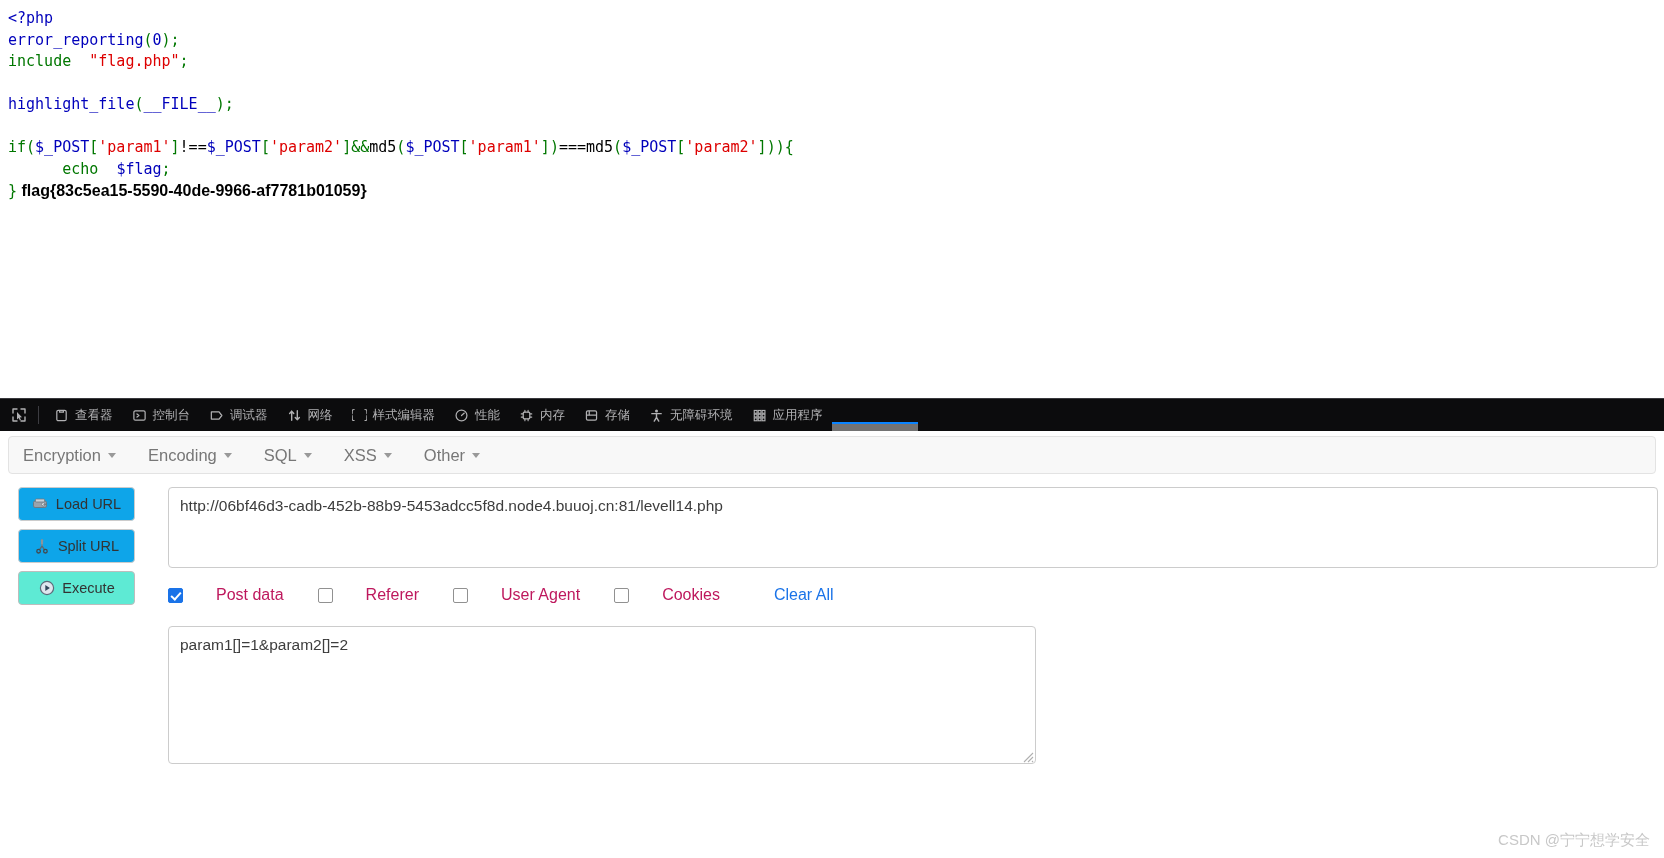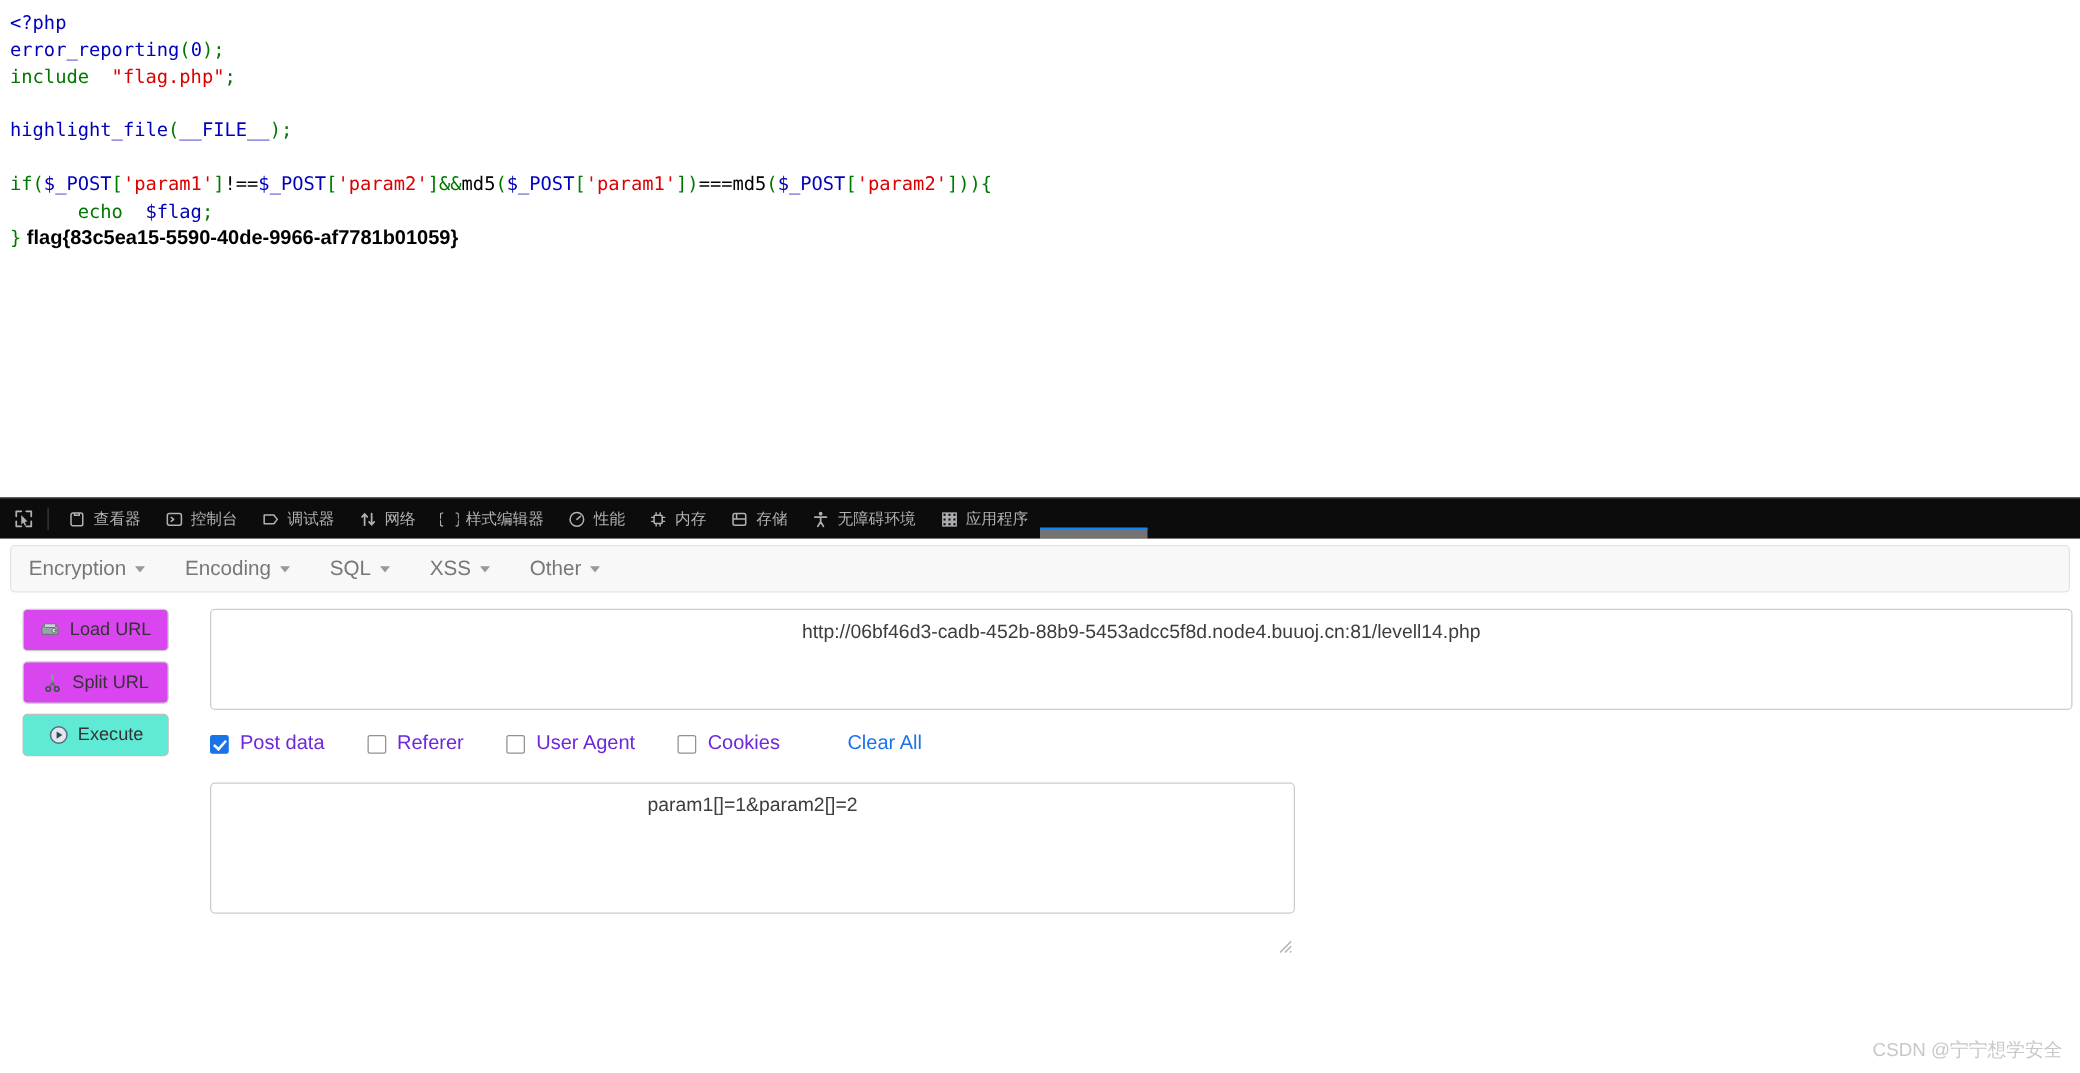--- a/index.html
+++ b/index.html
@@ -84,21 +84,20 @@
     margin-right: 6px;
     flex: 0 0 auto;
   }
 
   
   #hackbar-panel {
     position: absolute;
     left: 0; top: 431px;
     width: 1664px; height: 427px;
     background: #ffffff;
-    text-align: center;
   }
   #hackbar-menubar {
     position: absolute;
     left: 8px; top: 5px;
     width: 1648px; height: 38px;
     background: #f8f8f8;
     border: 1px solid #e3e3e3;
     border-radius: 4px;
     display: flex;
     align-items: center;
@@ -125,21 +124,21 @@
   #hb-buttons {
     position: absolute;
     left: 18px; top: 56px;
     width: 117px;
   }
   .hb-btn {
     width: 117px; height: 34px;
     margin-bottom: 8px;
     border: 1px solid #cccccc;
     border-radius: 4px;
-    background: #d946ef;
+    background: #0ea5e9;
     display: flex;
     align-items: center;
     justify-content: center;
     font-size: 14.5px;
     color: #333333;
     cursor: pointer;
   }
   .hb-btn.pressed {
     background: #5eead4;
     border-color: #bdbdbd;
@@ -176,23 +175,24 @@
     left: 168px; top: 152px;
     height: 24px;
     display: flex;
     align-items: center;
   }
   .cb-item {
     display: flex;
     align-items: center;
     margin-right: 34px;
     font-size: 16px;
-    color: #6d28d9;
+    color: #be185d;
     cursor: pointer;
     white-space: nowrap;
+    gap: 24px;
   }
   .cb-box {
     width: 15px; height: 15px;
     border: 1.6px solid #919191;
     border-radius: 2px;
     background: #ffffff;
     margin-right: 9px;
     flex: 0 0 auto;
     position: relative;
   }
@@ -214,21 +214,21 @@
     font-size: 16px;
     cursor: pointer;
     margin-left: 20px;
     white-space: nowrap;
   }
 
   
   #postdata-box {
     position: absolute;
     left: 168px; top: 195px;
-    width: 868px; height: 105px;
+    width: 868px; height: 138px;
     border: 1px solid #cccccc;
     border-radius: 4px;
     background: #ffffff;
     padding: 9px 11px;
     font-family: "Liberation Sans", sans-serif;
     font-size: 15.5px;
     color: #3d3d3d;
     overflow: hidden;
     white-space: pre-wrap;
     word-break: break-all;

